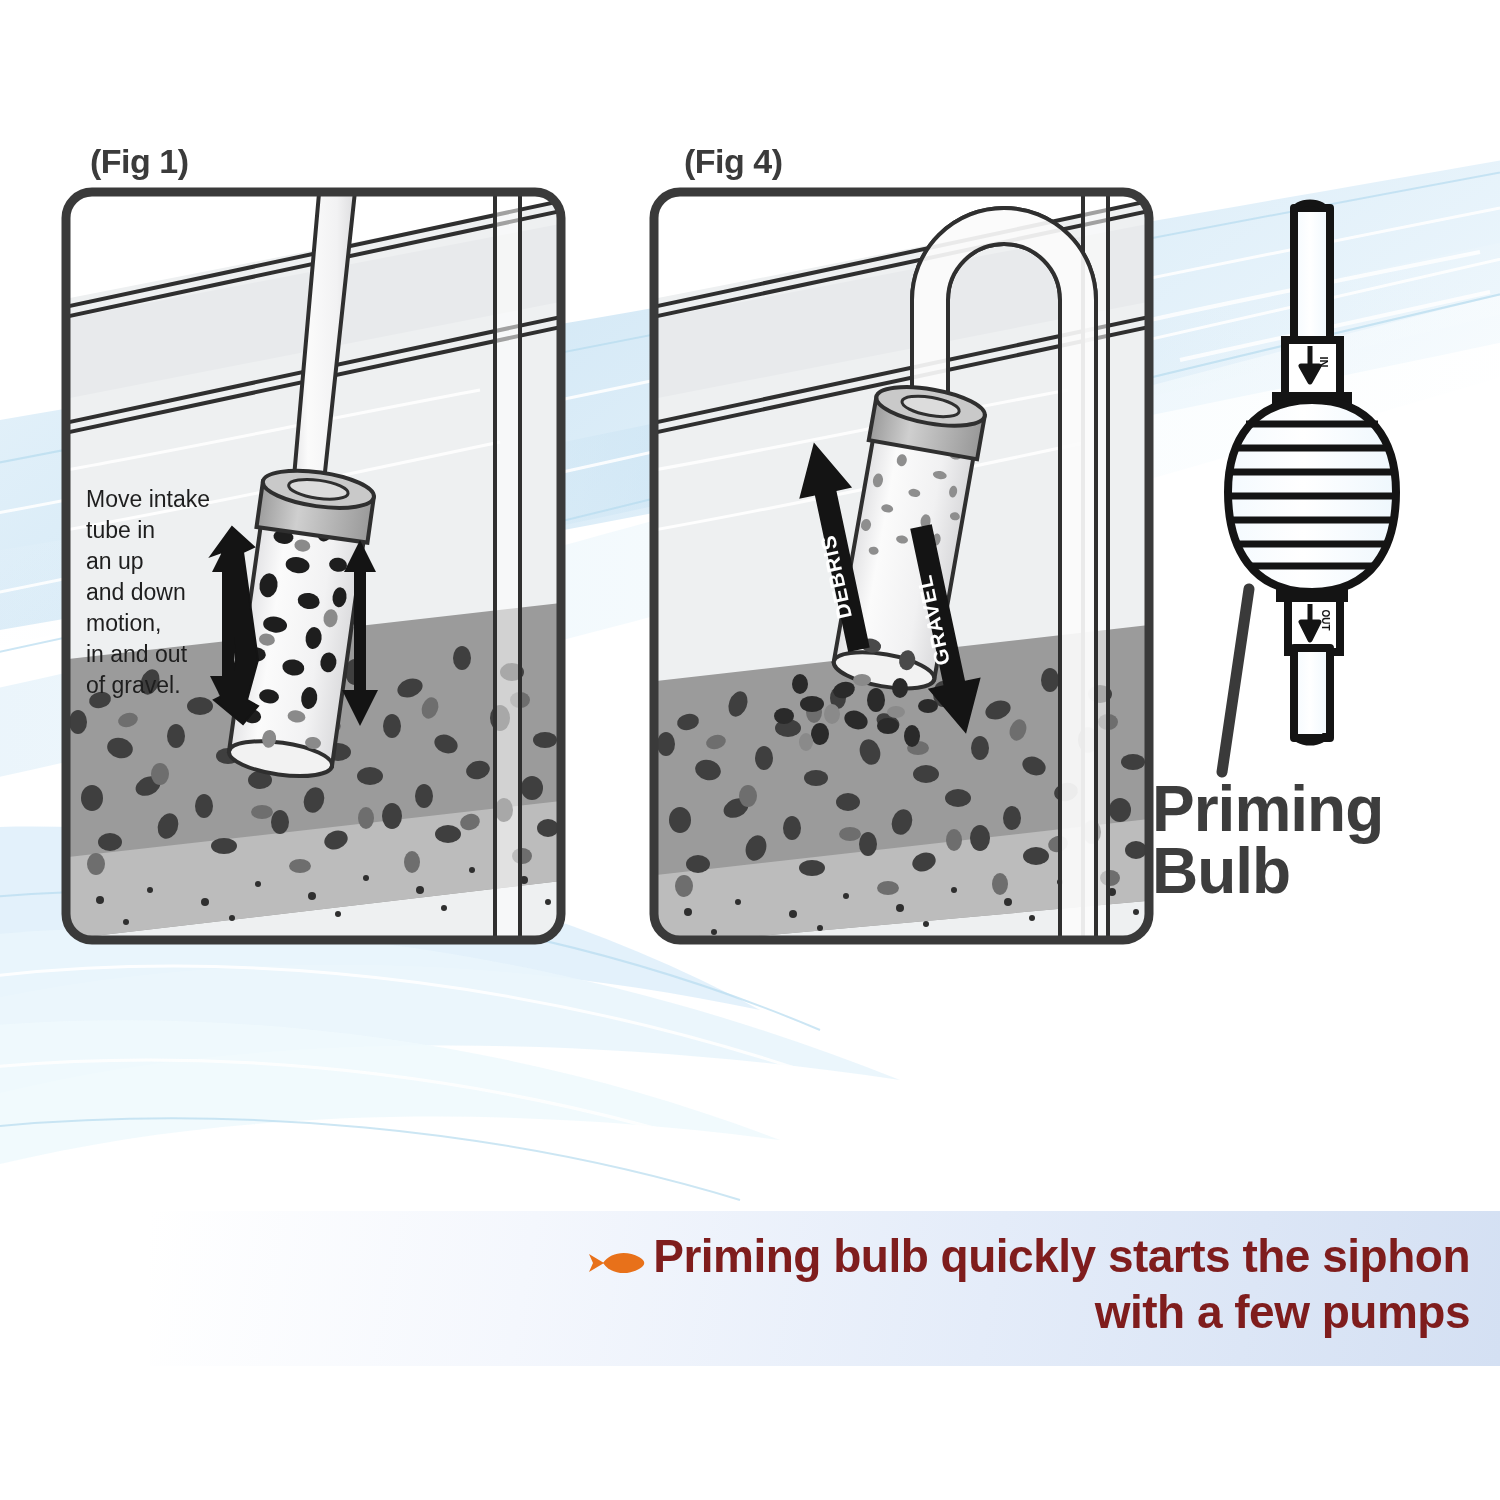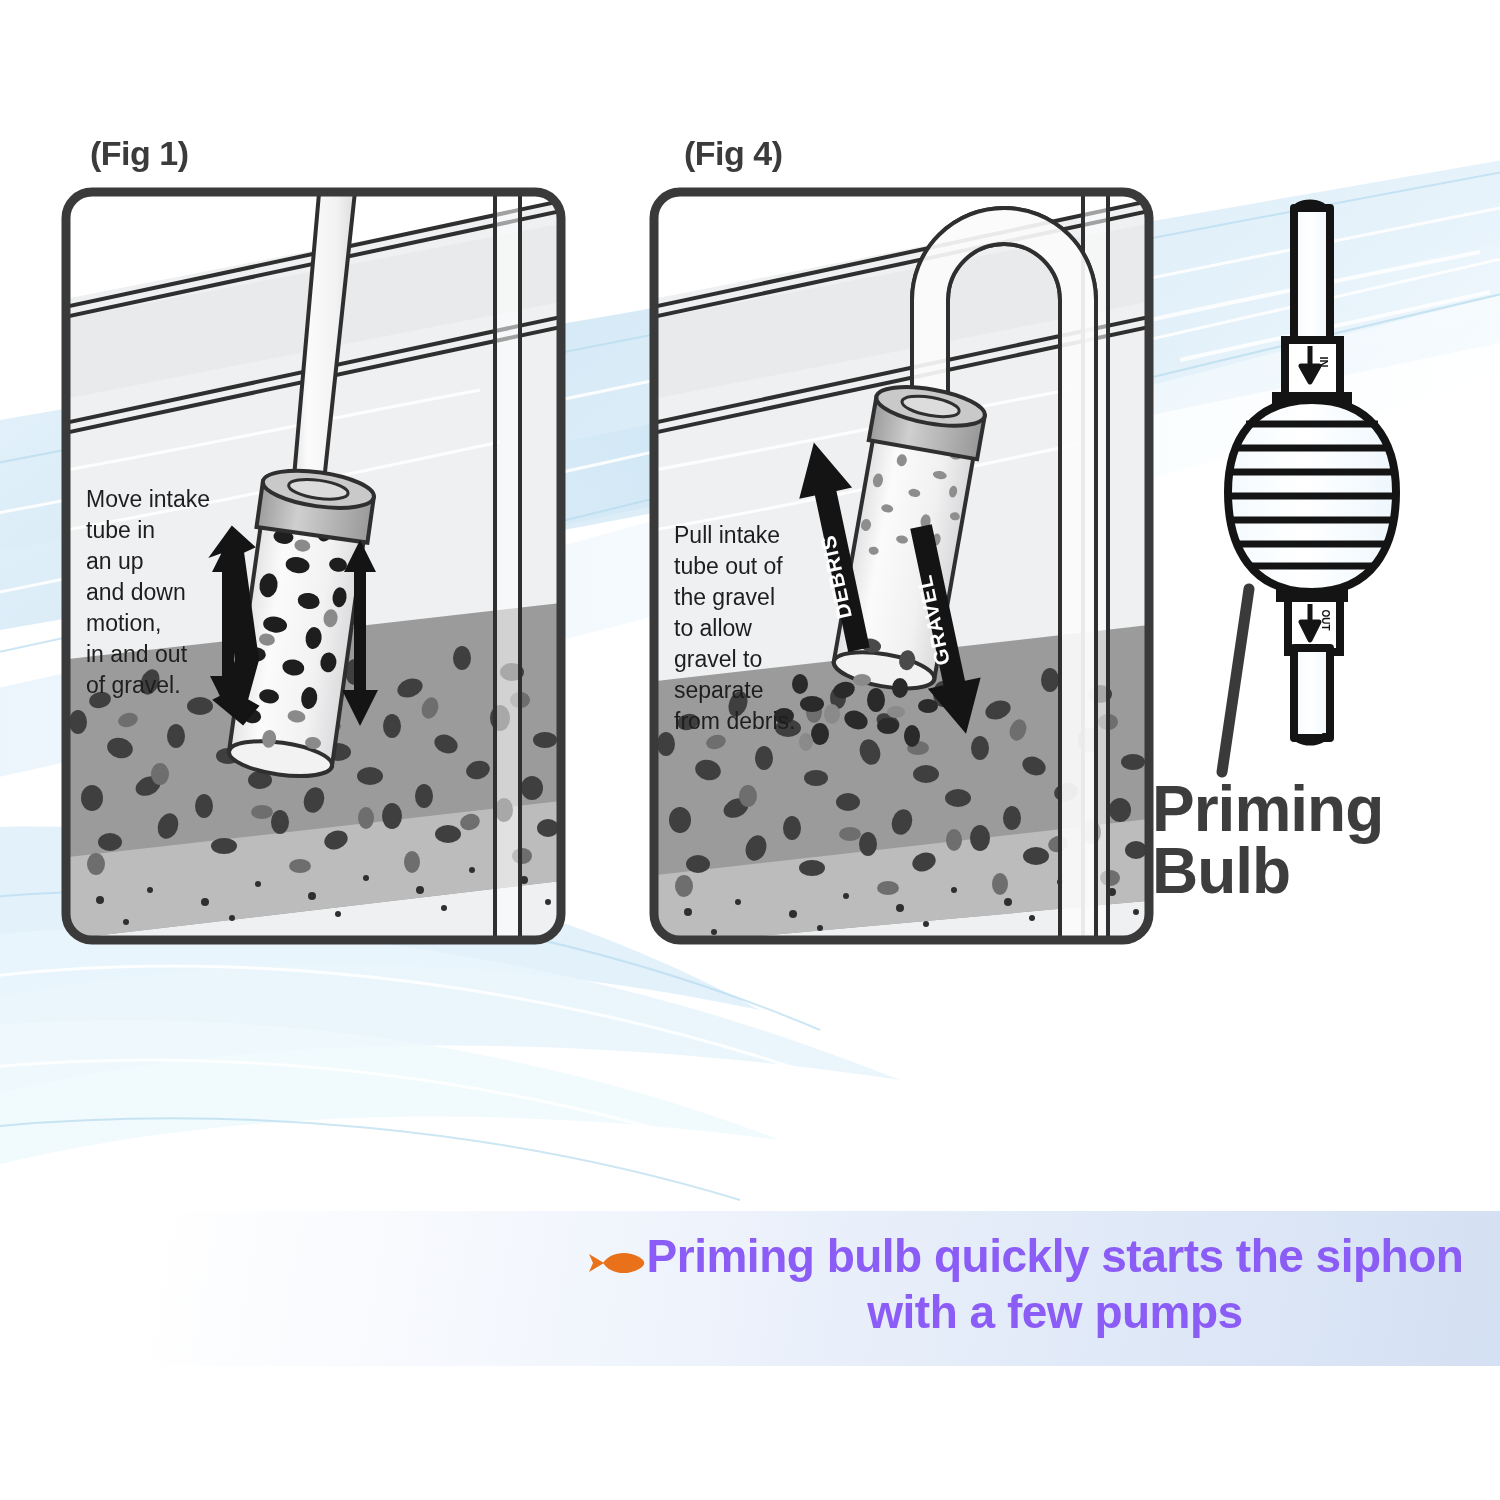--- a/index.html
+++ b/index.html
@@ -12,20 +12,21 @@
   }
   #stage{position:absolute;left:0;top:0;width:1500px;height:1500px;}
   .layer{position:absolute;left:0;top:0;width:1500px;height:1500px;}
   .fig-label{
     position:absolute;
     font-weight:bold;
     font-size:34px;
     color:#3b3b3b;
     letter-spacing:-0.5px;
     white-space:nowrap;
+    margin-top:8px;
   }
   #fig1-label{left:90px;top:134px;}
   #fig2-label{left:684px;top:134px;}
   .body-text{
     position:absolute;
     font-size:23px;
     line-height:31px;
     color:#1e1e1e;
     white-space:pre-line;
   }
@@ -44,25 +45,25 @@
   #banner{
     position:absolute;
     left:150px;top:1211px;
     width:1350px;height:155px;
     background:linear-gradient(100deg,#ffffff 0%,#f4f7fd 28%,#e4ecf9 62%,#d4e0f3 100%);
   }
   #banner-text{
     position:absolute;
     left:640px;top:1228px;
     width:830px;
-    text-align:center;
+    text-align:right;
     font-size:46px;
     line-height:56px;
     font-weight:bold;
-    color:#8b5cf6;
+    color:#7f1d1d;
     letter-spacing:-0.5px;
   }
   #fish-icon{position:absolute;left:583px;top:1243px;}
 </style>
 </head>
 <body>
 
 <div id="stage">
 
   <svg class="layer" viewBox="0 0 1500 1500" xmlns="http://www.w3.org/2000/svg">
@@ -521,27 +522,20 @@
   <div class="fig-label" id="fig1-label">(Fig 1)</div>
   <div class="fig-label" id="fig2-label">(Fig 4)</div>
 
   <div class="body-text" id="fig1-text">Move intake
 tube in
 an up
 and down
 motion,
 in and out
 of gravel.</div>
-  <div class="body-text" id="fig2-text">Pull intake
-tube out of
-the gravel
-to allow
-gravel to
-separate
-from debris.</div>
 
   <div id="priming-label">Priming
 Bulb</div>
 
   <div id="banner"></div>
 
   <svg id="fish-icon" width="66" height="40" viewBox="0 0 66 40" xmlns="http://www.w3.org/2000/svg">
     <path d="M 20,20 C 27,9 44,7 56,14 C 63,18 63,22 56,26 C 44,33 27,31 20,20 Z" fill="#e8711a"></path>
     <path d="M 21,20 L 6,11 L 10,20 L 6,29 Z" fill="#e8711a"></path>
   </svg>

